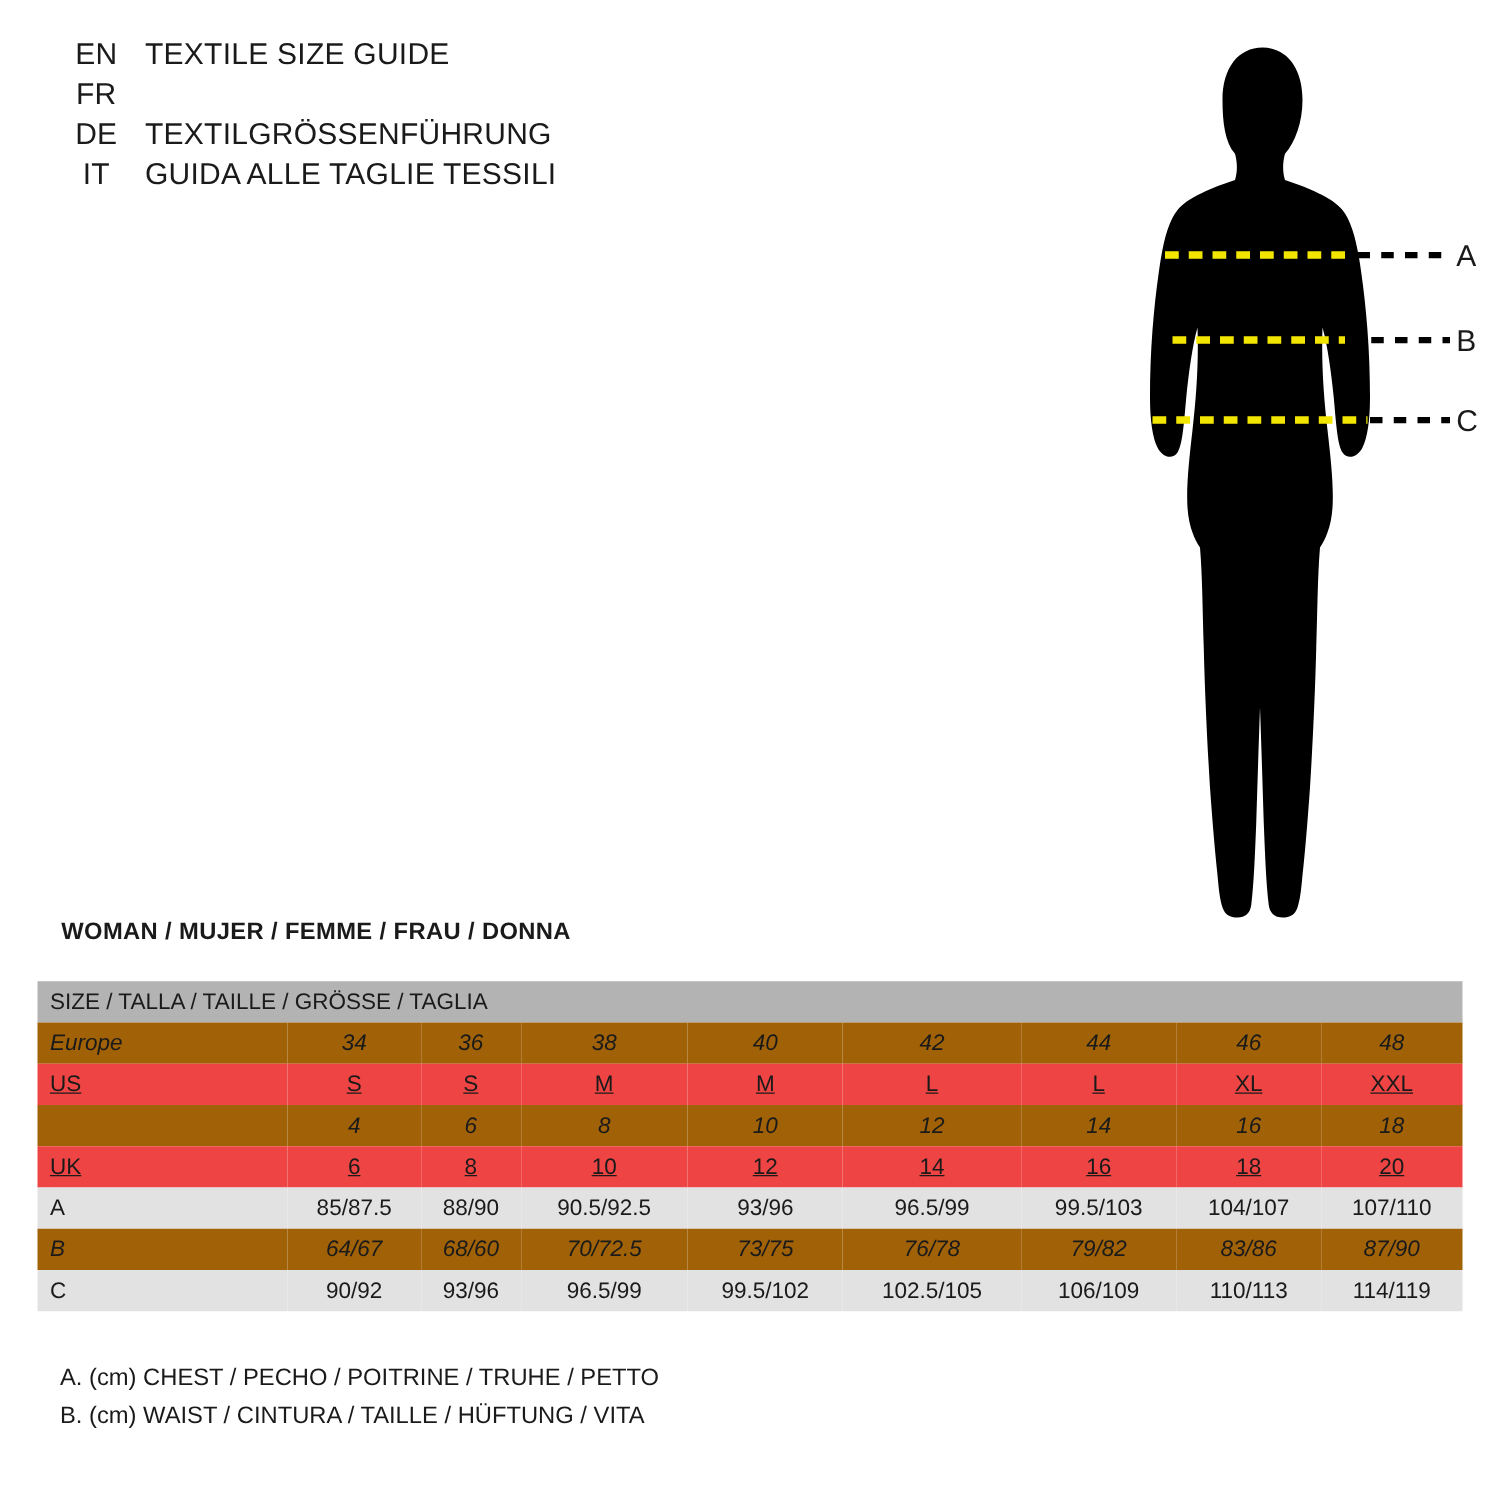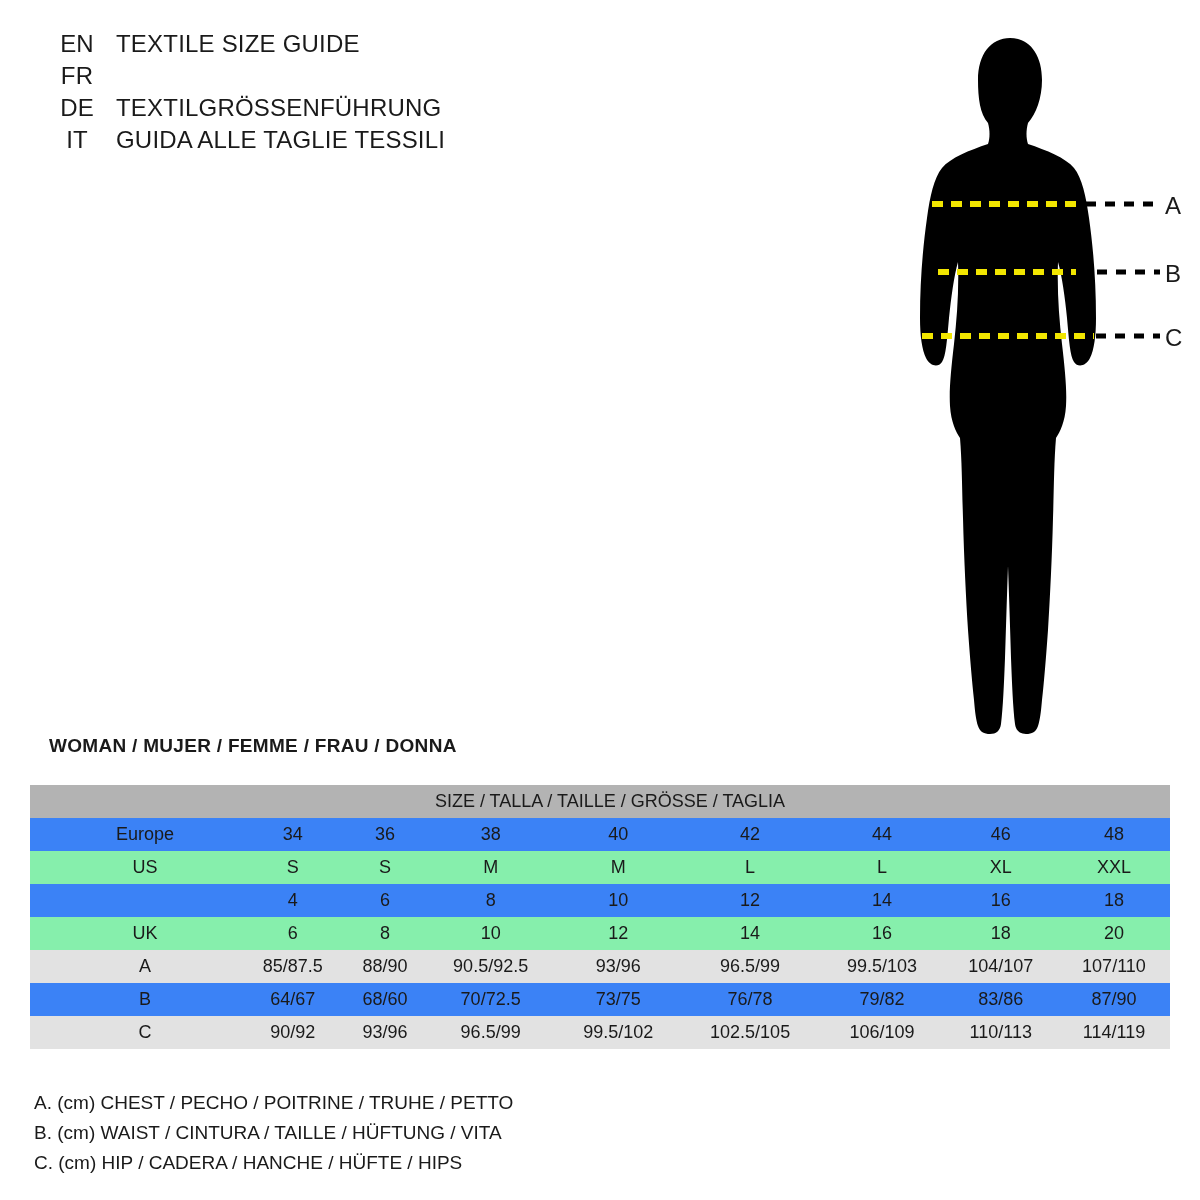--- a/index.html
+++ b/index.html
@@ -74,45 +74,47 @@
     color: #1a1a1a;
   }
   table.size-table td, table.size-table th {
     padding: 0;
     height: 33px;
     font-weight: normal;
     text-align: center;
     vertical-align: middle;
   }
   table.size-table td.label, table.size-table th.label {
-    text-align: center;
-    padding-left: 20px;
+    text-align: left;
+    padding-left: 10px;
     width: 190px;
   }
   tr.header-row {
     background: #b3b3b3;
   }
   tr.header-row th {
     font-weight: normal;
     font-size: 18px;
   }
   tr.row-shade-dark {
     background: #e2e2e2;
   }
   tr.row-shade-light {
-    background: #3b82f6;
+    background: #a16207;
+    font-style: italic;
   }
   tr.row-shade-white {
-    background: #86efac;
+    background: #ef4444;
+    text-decoration: underline;
   }
 
   
   .legend {
     position: absolute;
-    left: 34px;
+    left: 48px;
     top: 1088px;
     width: 700px;
   }
   .legend-line {
     font-size: 19px;
     line-height: 30px;
     color: #1a1a1a;
     white-space: nowrap;
   }
 </style>
@@ -298,14 +300,13 @@
       <td>106/109</td>
       <td>110/113</td>
       <td>114/119</td>
     </tr>
   </tbody>
 </table>
 
 <div class="legend">
   <div class="legend-line">A. (cm) CHEST / PECHO / POITRINE / TRUHE / PETTO</div>
   <div class="legend-line">B. (cm) WAIST / CINTURA / TAILLE / HÜFTUNG / VITA</div>
-  <div class="legend-line">C. (cm) HIP / CADERA / HANCHE / HÜFTE / HIPS</div>
 </div>
 
 </body></html>

